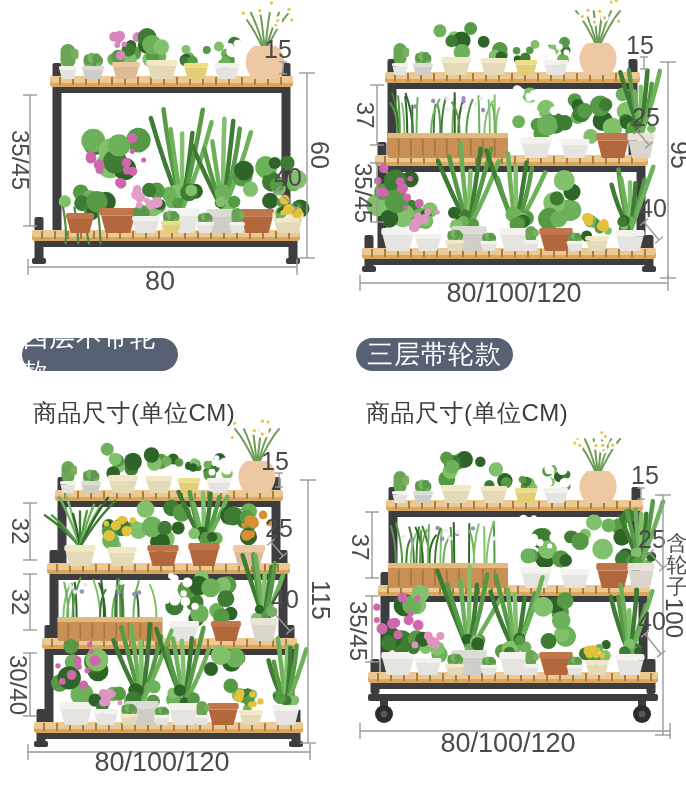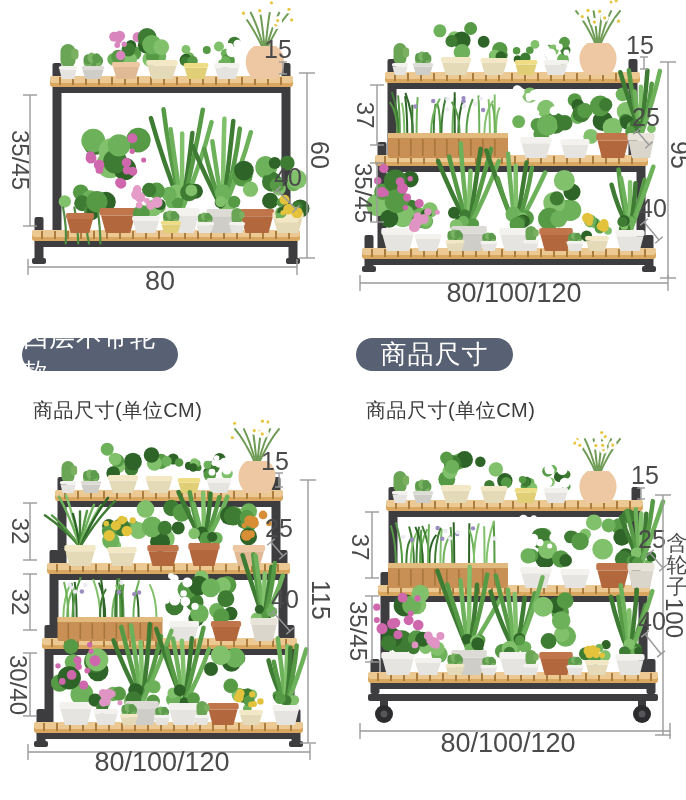--- a/index.html
+++ b/index.html
@@ -5,21 +5,21 @@
   *{margin:0;padding:0;box-sizing:border-box}
   html,body{background:#ffffff}
   body{font-family:"Liberation Sans","DejaVu Sans",sans-serif}
   .canvas{position:relative;width:686px;height:800px;background:#fff;overflow:hidden}
   #scene{position:absolute;left:0;top:0}
   #scene text{font-family:"Liberation Sans","DejaVu Sans",sans-serif;fill:#4a4a4a}
   .badge{position:absolute;display:flex;align-items:center;justify-content:center;
          color:#fff;border-radius:17px;font-size:26px;letter-spacing:1px;font-weight:500}
   #badge-left{left:22px;top:338px;width:156px;height:33px}
   #badge-right{left:356px;top:338px;width:157px;height:33px}
-  .caption{position:absolute;font-size:20px;color:#3c3c3c;letter-spacing:.5px}
+  .caption{position:absolute;font-size:24px;color:#3c3c3c;letter-spacing:.5px}
   #caption-left{left:33px;top:397px}
   #caption-right{left:366px;top:397px}
 </style>
 </head>
 <body>
 
 <div class="canvas">
   <svg id="scene" width="686" height="800" viewBox="0 0 686 800">
       <g>
         <rect x="52.5" y="63" width="9" height="175" rx="2" fill="#3d3d40"></rect>
@@ -1655,16 +1655,16 @@
         <line x1="648.9043440472152" y1="630.8765247622279" x2="641.0956559527848" y2="637.1234752377721" stroke="#9a9a9a" stroke-width="1.4"></line>
         <line x1="664.9043440472152" y1="650.8765247622279" x2="657.0956559527848" y2="657.1234752377721" stroke="#9a9a9a" stroke-width="1.4"></line>
         <text x="652" y="630" font-size="25" text-anchor="middle">40</text>
         <line x1="360" y1="731" x2="670" y2="731" stroke="#9a9a9a" stroke-width="1.4"></line>
         <line x1="360" y1="723" x2="360" y2="739" stroke="#9a9a9a" stroke-width="1.4"></line>
         <line x1="670" y1="723" x2="670" y2="739" stroke="#9a9a9a" stroke-width="1.4"></line>
         <text x="508" y="752" font-size="27" text-anchor="middle">80/100/120</text>
       </g>
     </svg>
   <div class="badge" id="badge-left" style="background: rgb(87, 97, 115); color: rgb(255, 255, 255);">四层不带轮款</div>
-  <div class="badge" id="badge-right" style="background: rgb(87, 97, 115); color: rgb(255, 255, 255);">商品尺寸</div>
+  <div class="badge" id="badge-right" style="background: rgb(87, 97, 115); color: rgb(255, 255, 255);">三层带轮款</div>
   <div class="caption" id="caption-left" style="color: rgb(60, 60, 60);">商品尺寸(单位CM)</div>
   <div class="caption" id="caption-right" style="color: rgb(60, 60, 60);">商品尺寸(单位CM)</div>
 </div>
 
 </body></html>

